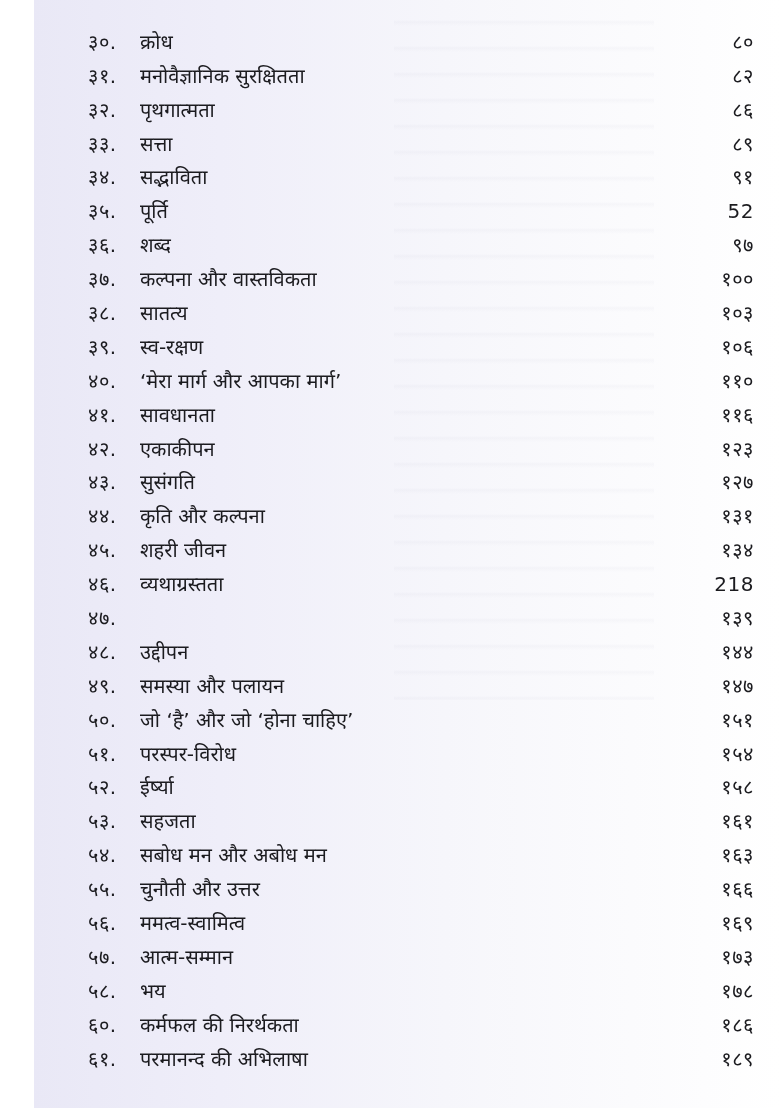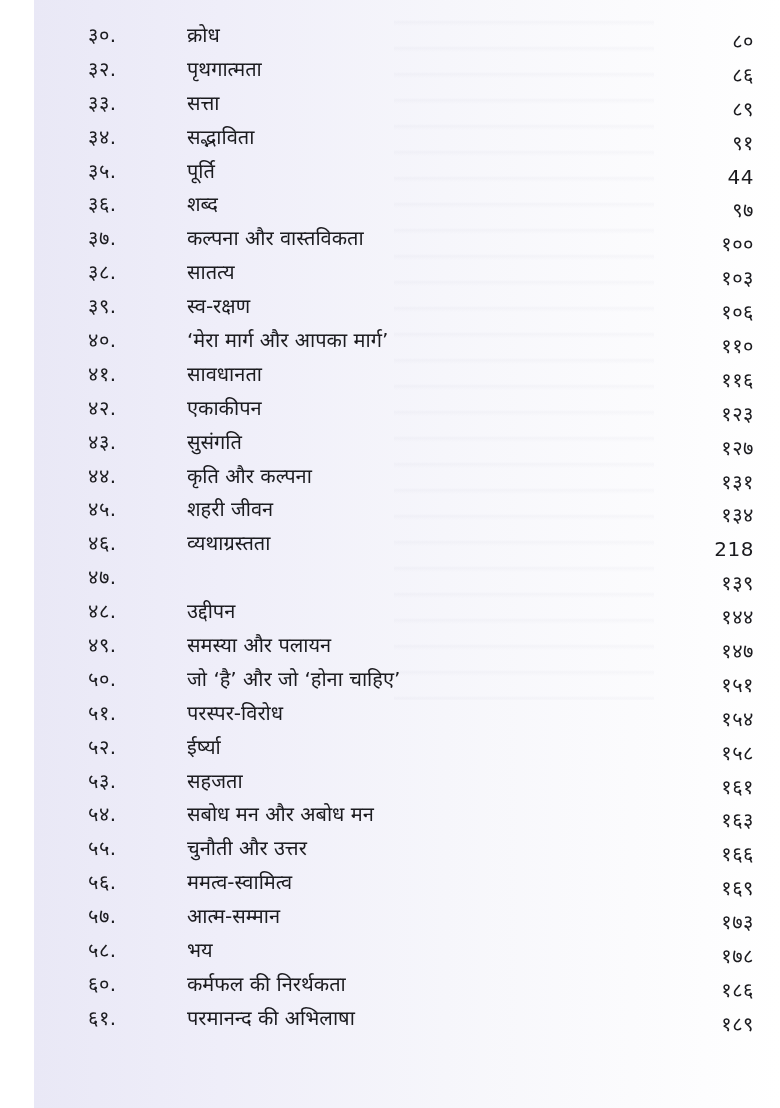--- a/index.html
+++ b/index.html
@@ -30,26 +30,25 @@
     .toc {
       position: absolute;
       left: 54px;
       top: 18px;
       width: 666px;
     }
     .row {
       position: relative;
       height: 33.9px;
       display: flex;
-      align-items: center;
+      align-items: flex-end;
       font-family: "DejaVu Sans", "Liberation Sans", sans-serif;
       font-size: 20px;
       color: #1b1b1f;
       line-height: 1;
-      gap: 47px;
     }
     .num {
       width: 52px;
       flex: 0 0 52px;
       letter-spacing: 0.5px;
     }
     .title {
       flex: 1 1 auto;
       white-space: nowrap;
     }
@@ -67,38 +66,43 @@
 <div class="page">
   <div class="ghost"></div>
   <div class="toc" id="toc">
 
   <div class="row">
     <span class="num">३०.</span>
     <span class="title">क्रोध</span>
     <span class="page-no">८०</span>
   </div>
       <div class="row">
+    <span class="num">३१.</span>
+    <span class="title">मनोवैज्ञानिक सुरक्षितता</span>
+    <span class="page-no">८२</span>
+  </div>
+      <div class="row">
     <span class="num">३२.</span>
     <span class="title">पृथगात्मता</span>
     <span class="page-no">८६</span>
   </div>
       <div class="row">
     <span class="num">३३.</span>
     <span class="title">सत्ता</span>
     <span class="page-no">८९</span>
   </div>
       <div class="row">
     <span class="num">३४.</span>
     <span class="title">सद्भाविता</span>
     <span class="page-no">९१</span>
   </div>
       <div class="row">
     <span class="num">३५.</span>
     <span class="title">पूर्ति</span>
-    <span class="page-no">44</span>
+    <span class="page-no">52</span>
   </div>
       <div class="row">
     <span class="num">३६.</span>
     <span class="title">शब्द</span>
     <span class="page-no">९७</span>
   </div>
       <div class="row">
     <span class="num">३७.</span>
     <span class="title">कल्पना और वास्तविकता</span>
     <span class="page-no">१००</span>

